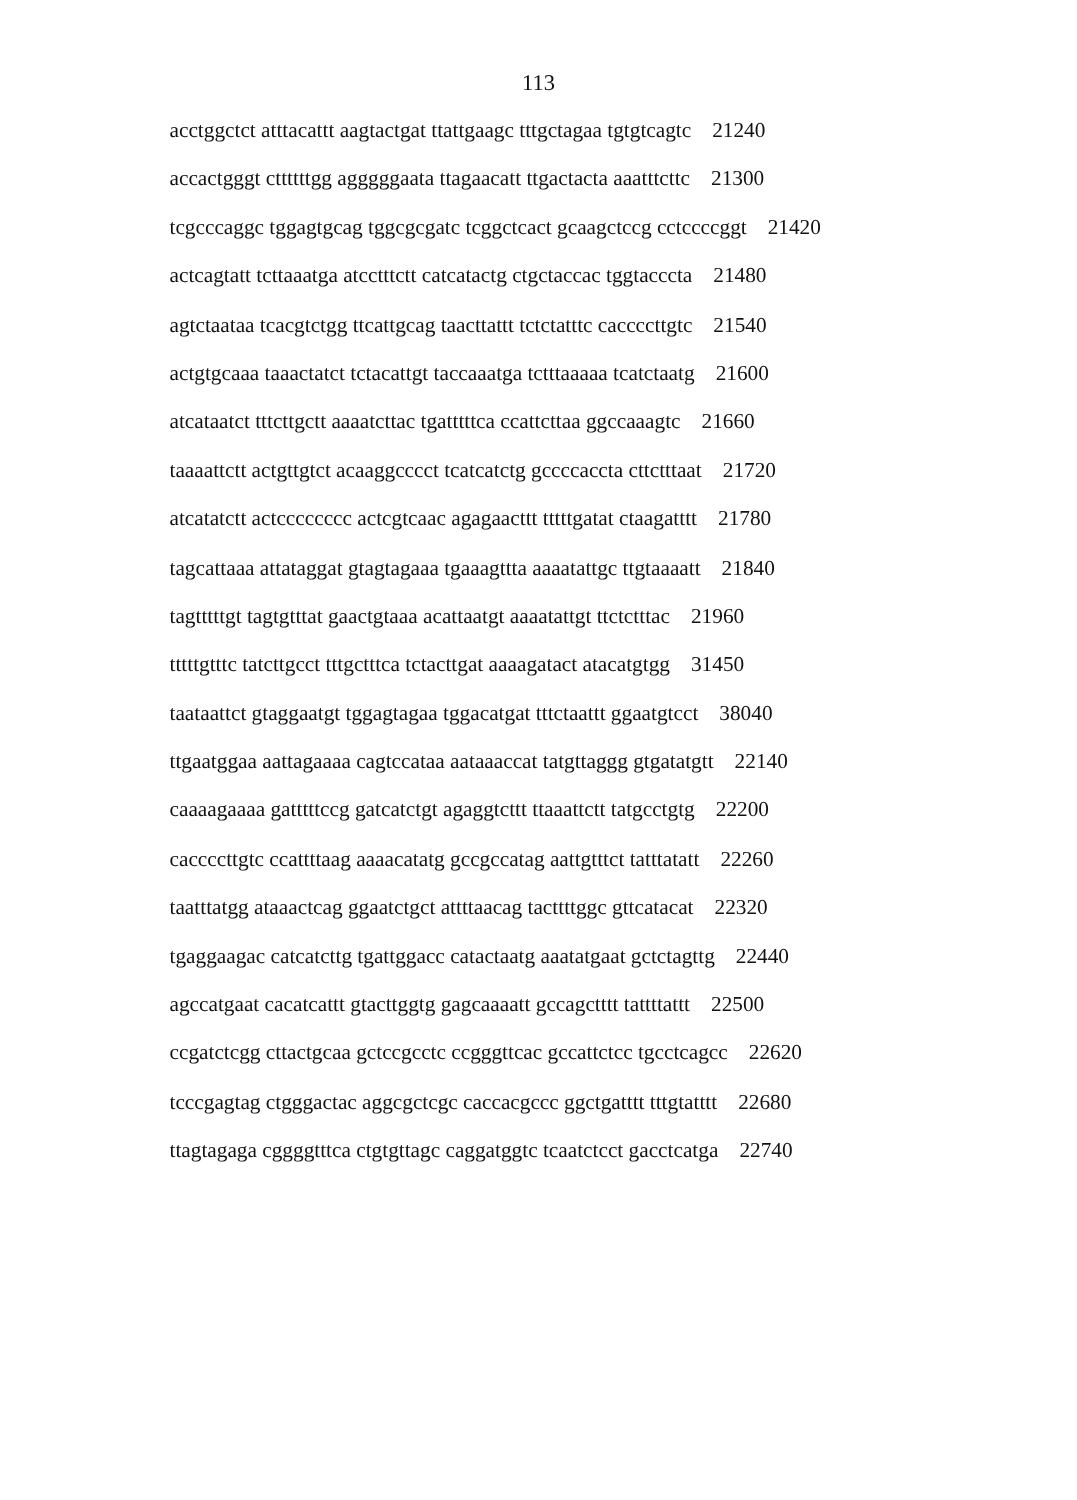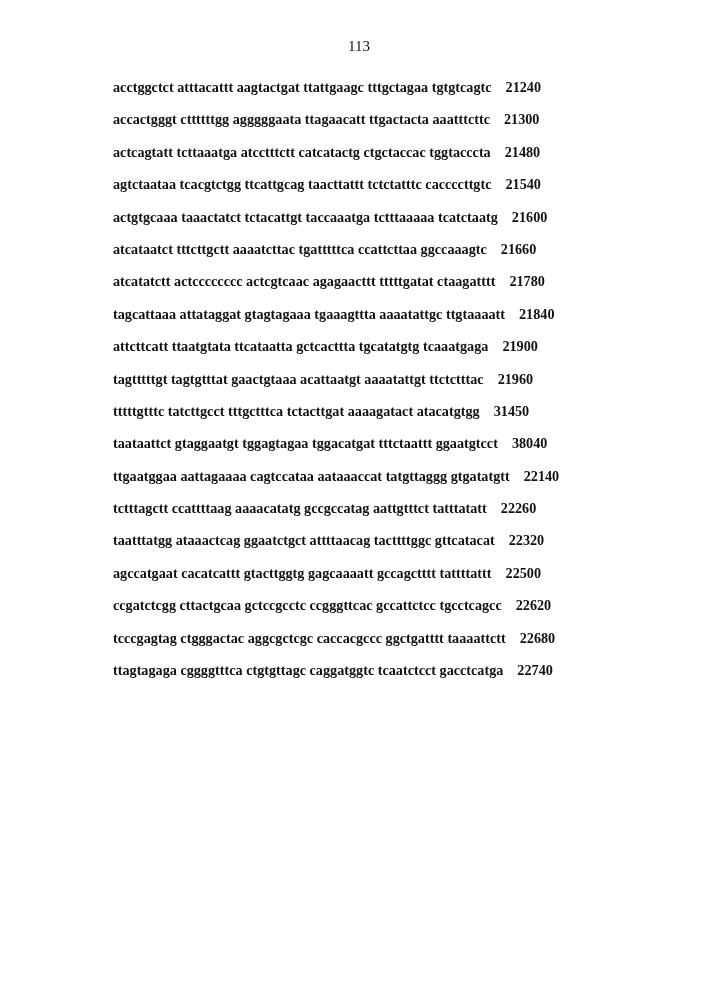--- a/index.html
+++ b/index.html
@@ -1,43 +1,46 @@
 <!DOCTYPE html>
 <html><head>
   <meta charset="utf-8">
   <style>
     html, body { margin: 0; padding: 0; background: #ffffff; }
     body { width: 718px; height: 1000px; position: relative; overflow: hidden;
       font-family: "Liberation Serif", serif; color: #111; }
-    .page-number { position: absolute; top: 38px; left: 0; width: 718px; text-align: center;
+    .page-number { position: absolute; top: 48px; left: 0; width: 718px; text-align: center;
       font-size: 15px; }
     .seq-lines { position: absolute; top: 76px; left: 113px; }
-    .seq-line { height: 32.4px; line-height: 22px; font-size: 14.2px; white-space: nowrap; font-weight: bold; }
+    .seq-line { height: 32.4px; line-height: 22px; font-size: 14.2px; white-space: nowrap; }
     .seq-text { word-spacing: 0px; }
     .seq-num { margin-left: 14px; }
   </style>
 </head>
 <body>
 
 <div>
   <div class="page-number">113</div>
   <div class="seq-lines" id="seq-lines">
       <div class="seq-line"><span class="seq-text">acctggctct atttacattt aagtactgat ttattgaagc tttgctagaa tgtgtcagtc</span><span class="seq-num">21240</span></div>
       <div class="seq-line"><span class="seq-text">accactgggt cttttttgg agggggaata ttagaacatt ttgactacta aaatttcttc</span><span class="seq-num">21300</span></div>
+      <div class="seq-line"><span class="seq-text">tcgcccaggc tggagtgcag tggcgcgatc tcggctcact gcaagctccg cctccccggt</span><span class="seq-num">21420</span></div>
       <div class="seq-line"><span class="seq-text">actcagtatt tcttaaatga atcctttctt catcatactg ctgctaccac tggtacccta</span><span class="seq-num">21480</span></div>
       <div class="seq-line"><span class="seq-text">agtctaataa tcacgtctgg ttcattgcag taacttattt tctctatttc caccccttgtc</span><span class="seq-num">21540</span></div>
       <div class="seq-line"><span class="seq-text">actgtgcaaa taaactatct tctacattgt taccaaatga tctttaaaaa tcatctaatg</span><span class="seq-num">21600</span></div>
       <div class="seq-line"><span class="seq-text">atcataatct tttcttgctt aaaatcttac tgatttttca ccattcttaa ggccaaagtc</span><span class="seq-num">21660</span></div>
+      <div class="seq-line"><span class="seq-text">taaaattctt actgttgtct acaaggcccct tcatcatctg gccccaccta cttctttaat</span><span class="seq-num">21720</span></div>
       <div class="seq-line"><span class="seq-text">atcatatctt actcccccccc actcgtcaac agagaacttt tttttgatat ctaagatttt</span><span class="seq-num">21780</span></div>
       <div class="seq-line"><span class="seq-text">tagcattaaa attataggat gtagtagaaa tgaaagttta aaaatattgc ttgtaaaatt</span><span class="seq-num">21840</span></div>
-      <div class="seq-line"><span class="seq-text">attcttcatt ttaatgtata ttcataatta gctcacttta tgcatatgtg tcaaatgaga</span><span class="seq-num">21900</span></div>
       <div class="seq-line"><span class="seq-text">tagtttttgt tagtgtttat gaactgtaaa acattaatgt aaaatattgt ttctctttac</span><span class="seq-num">21960</span></div>
       <div class="seq-line"><span class="seq-text">tttttgtttc tatcttgcct tttgctttca tctacttgat aaaagatact atacatgtgg</span><span class="seq-num">31450</span></div>
       <div class="seq-line"><span class="seq-text">taataattct gtaggaatgt tggagtagaa tggacatgat tttctaattt ggaatgtcct</span><span class="seq-num">38040</span></div>
       <div class="seq-line"><span class="seq-text">ttgaatggaa aattagaaaa cagtccataa aataaaccat tatgttaggg gtgatatgtt</span><span class="seq-num">22140</span></div>
-      <div class="seq-line"><span class="seq-text">tctttagctt ccattttaag aaaacatatg gccgccatag aattgtttct tatttatatt</span><span class="seq-num">22260</span></div>
+      <div class="seq-line"><span class="seq-text">caaaagaaaa gatttttccg gatcatctgt agaggtcttt ttaaattctt tatgcctgtg</span><span class="seq-num">22200</span></div>
+      <div class="seq-line"><span class="seq-text">caccccttgtc ccattttaag aaaacatatg gccgccatag aattgtttct tatttatatt</span><span class="seq-num">22260</span></div>
       <div class="seq-line"><span class="seq-text">taatttatgg ataaactcag ggaatctgct attttaacag tacttttggc gttcatacat</span><span class="seq-num">22320</span></div>
+      <div class="seq-line"><span class="seq-text">tgaggaagac catcatcttg tgattggacc catactaatg aaatatgaat gctctagttg</span><span class="seq-num">22440</span></div>
       <div class="seq-line"><span class="seq-text">agccatgaat cacatcattt gtacttggtg gagcaaaatt gccagctttt tattttattt</span><span class="seq-num">22500</span></div>
       <div class="seq-line"><span class="seq-text">ccgatctcgg cttactgcaa gctccgcctc ccgggttcac gccattctcc tgcctcagcc</span><span class="seq-num">22620</span></div>
-      <div class="seq-line"><span class="seq-text">tcccgagtag ctgggactac aggcgctcgc caccacgccc ggctgatttt taaaattctt</span><span class="seq-num">22680</span></div>
+      <div class="seq-line"><span class="seq-text">tcccgagtag ctgggactac aggcgctcgc caccacgccc ggctgatttt tttgtatttt</span><span class="seq-num">22680</span></div>
       <div class="seq-line"><span class="seq-text">ttagtagaga cggggtttca ctgtgttagc caggatggtc tcaatctcct gacctcatga</span><span class="seq-num">22740</span></div>
     </div>
 </div>
 
 </body></html>

